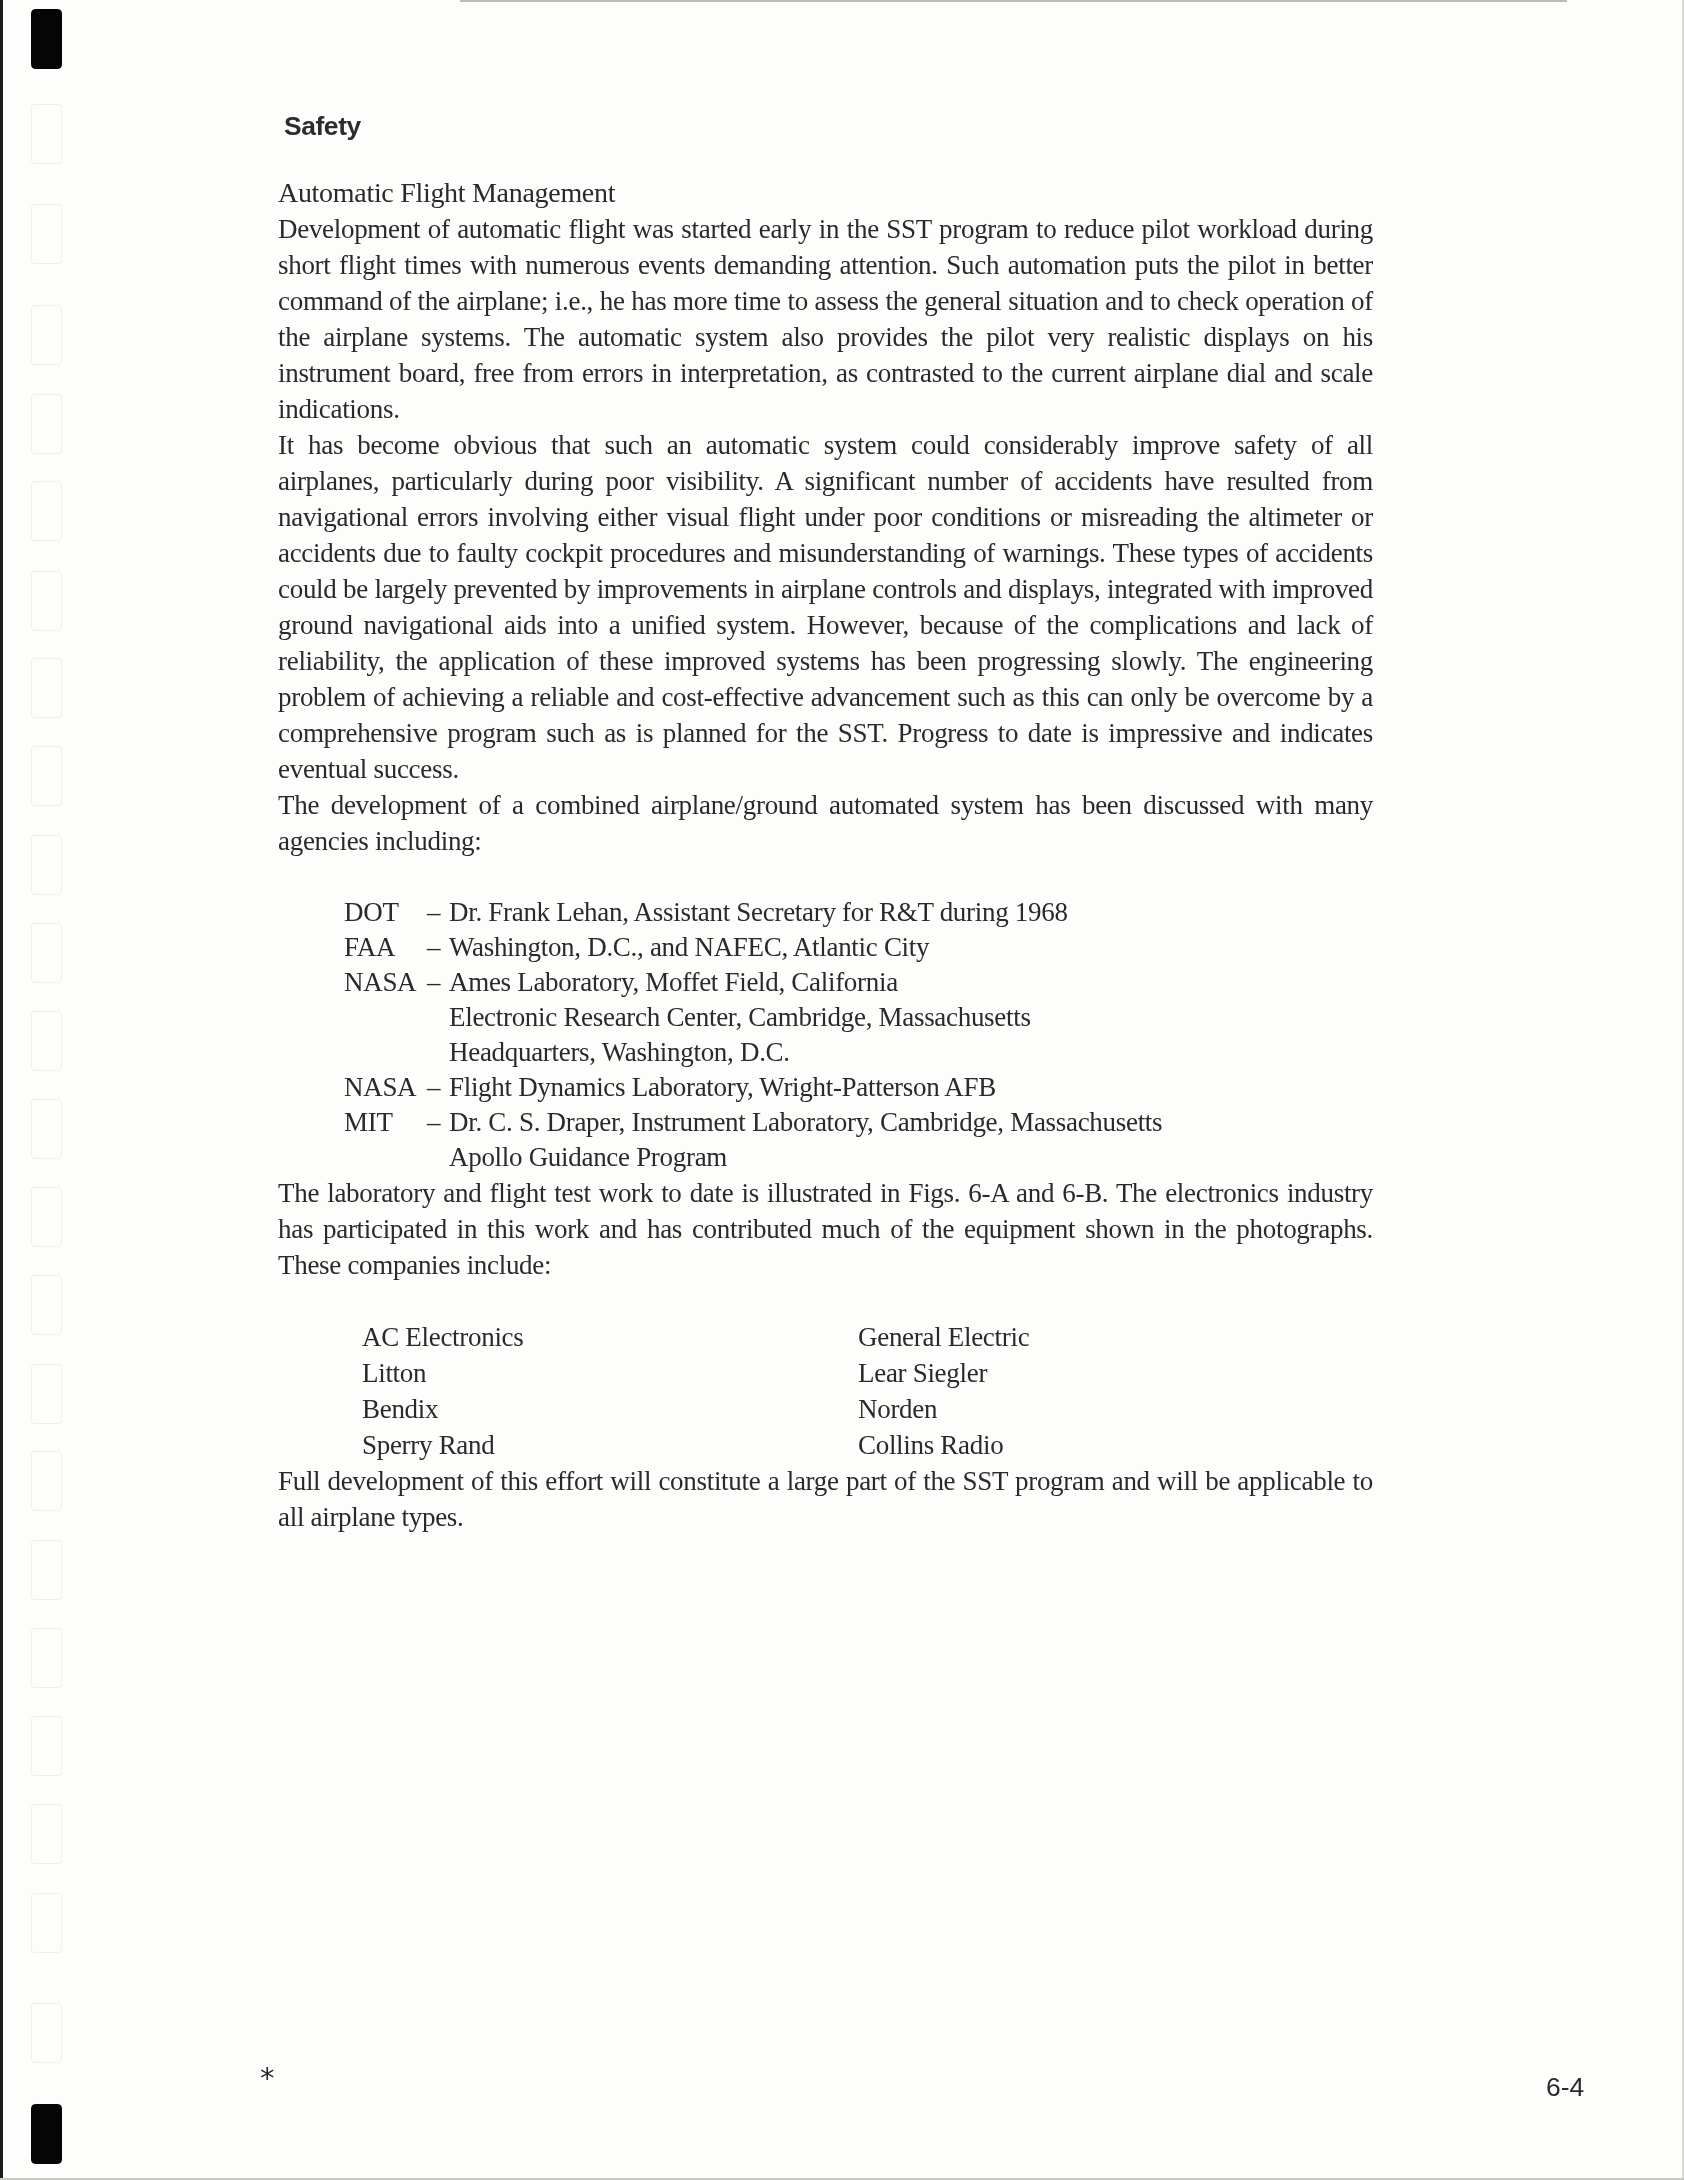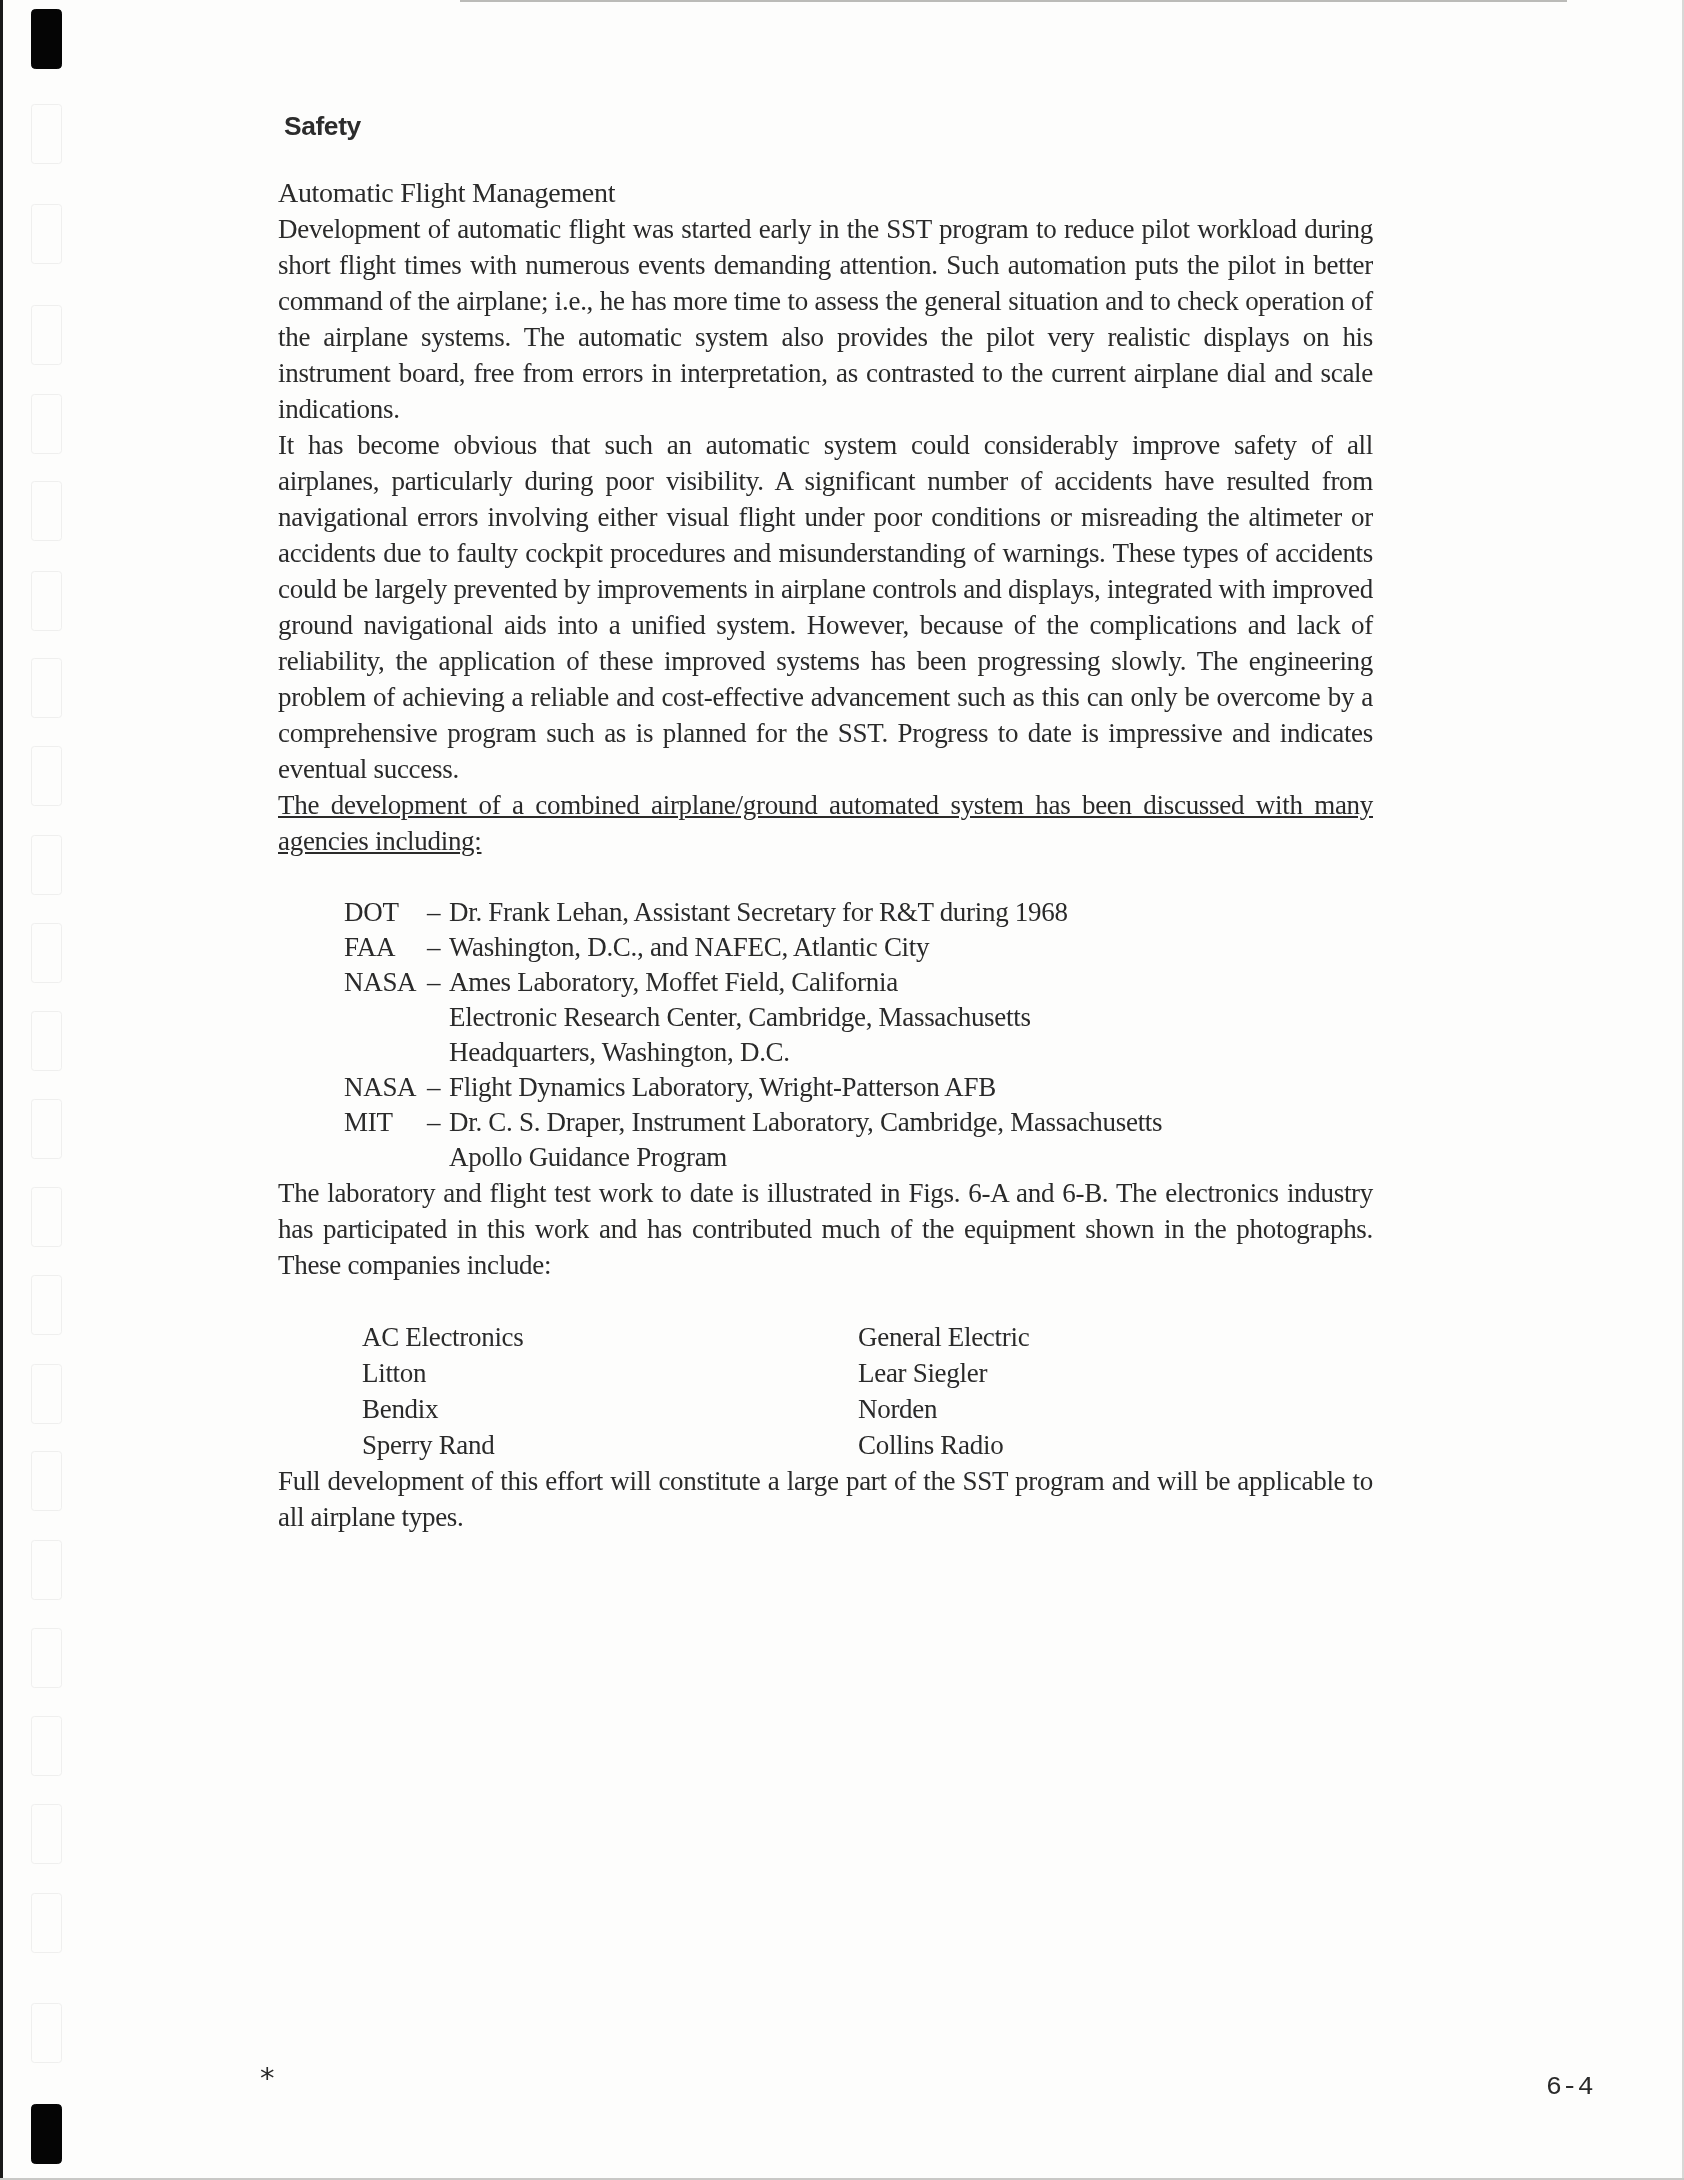--- a/index.html
+++ b/index.html
@@ -82,21 +82,21 @@
   p.body {
     font-size: 27px;
     line-height: 36px;
     margin: 0;
     text-align: justify;
     text-align-last: left;
     letter-spacing: -0.3px;
   }
   .p1 { margin-top: 36px; }
   .p2 { margin-top: 36px; }
-  .p3 { margin-top: 36px; text-decoration: underline; }
+  .p3 { margin-top: 36px; }
   .p4 { margin-top: 36px; }
   .p5 { margin-top: 36px; }
   .agencies {
     margin-top: 36px;
     margin-left: 66px;
     font-size: 27px;
     line-height: 35px;
     letter-spacing: -0.3px;
   }
   .agency-row {
@@ -138,21 +138,21 @@
     left: 260px;
     top: 2061px;
     font-family: "DejaVu Sans", sans-serif;
     font-size: 29px;
     color: #2a2a2a;
   }
   .page-number {
     position: absolute;
     left: 1546px;
     top: 2072px;
-    font-family: Liberation Mono, monospace;
+    font-family: Liberation Sans, sans-serif;
     font-size: 26.4px;
     color: #2a2a2a;
   }
 </style>
 </head>
 <body>
 
 <div class="page-edge-left"></div>
 <div class="page-edge-right"></div>
 <div class="page-edge-top"></div>

